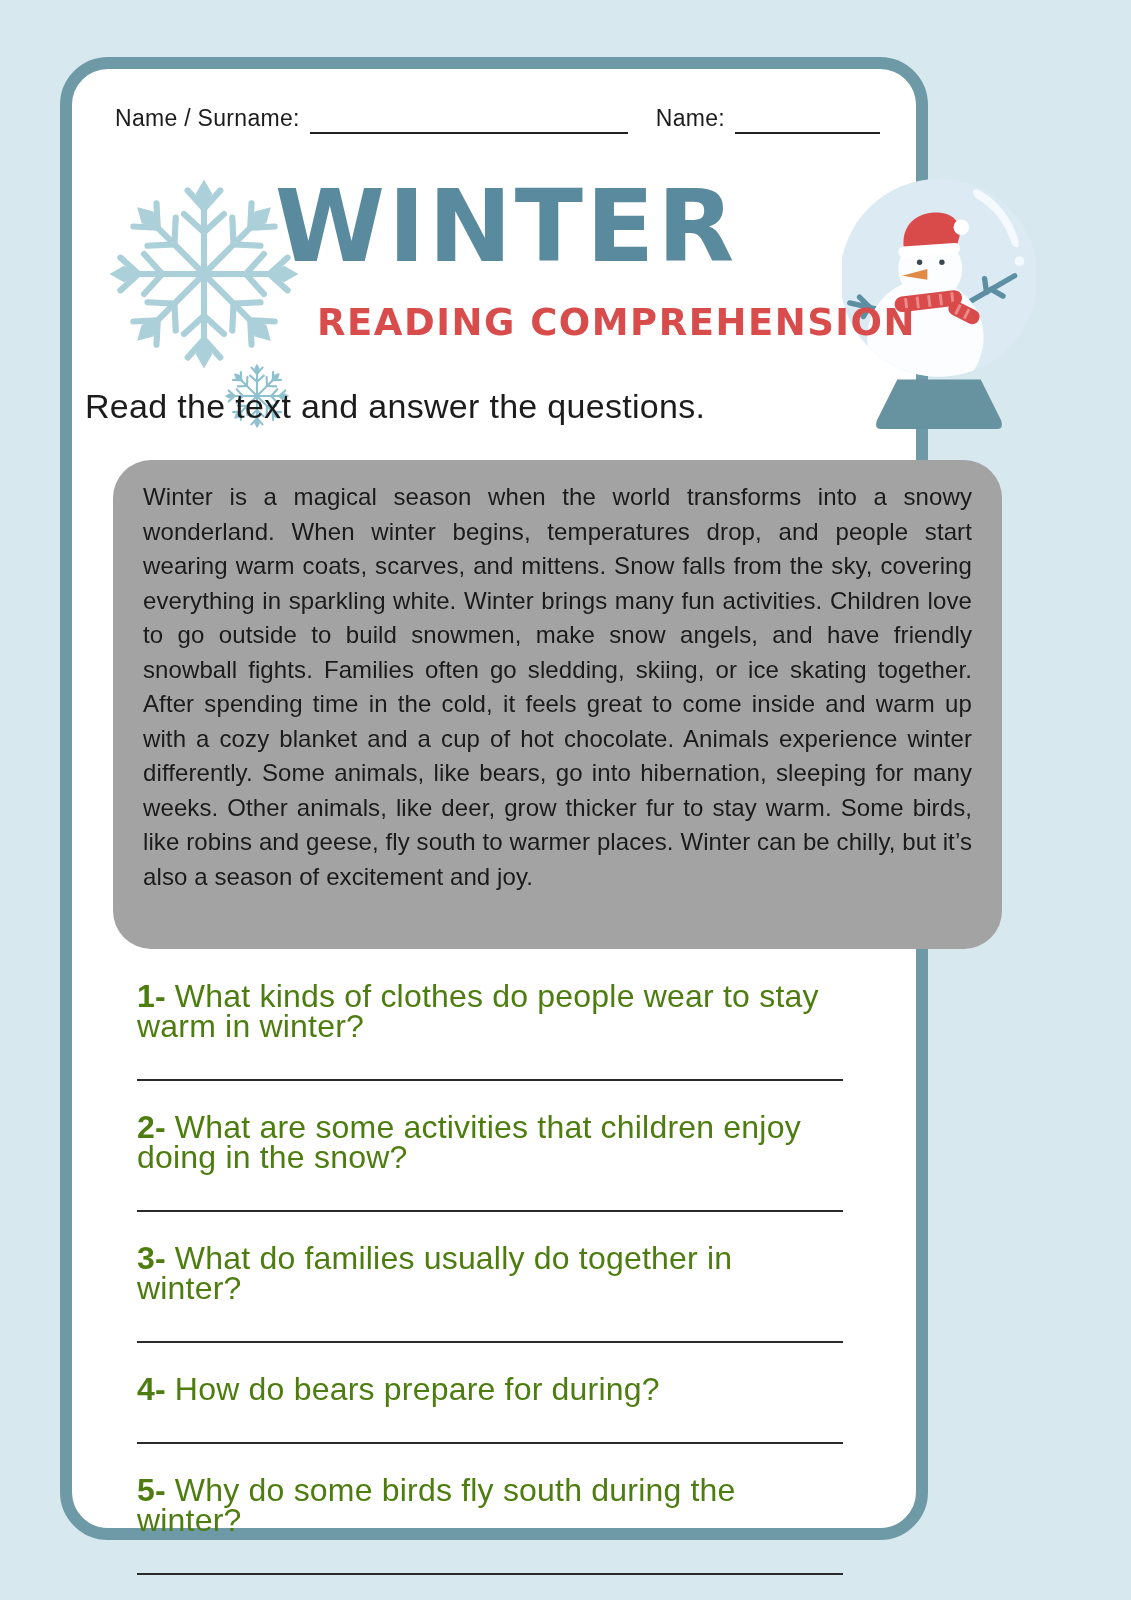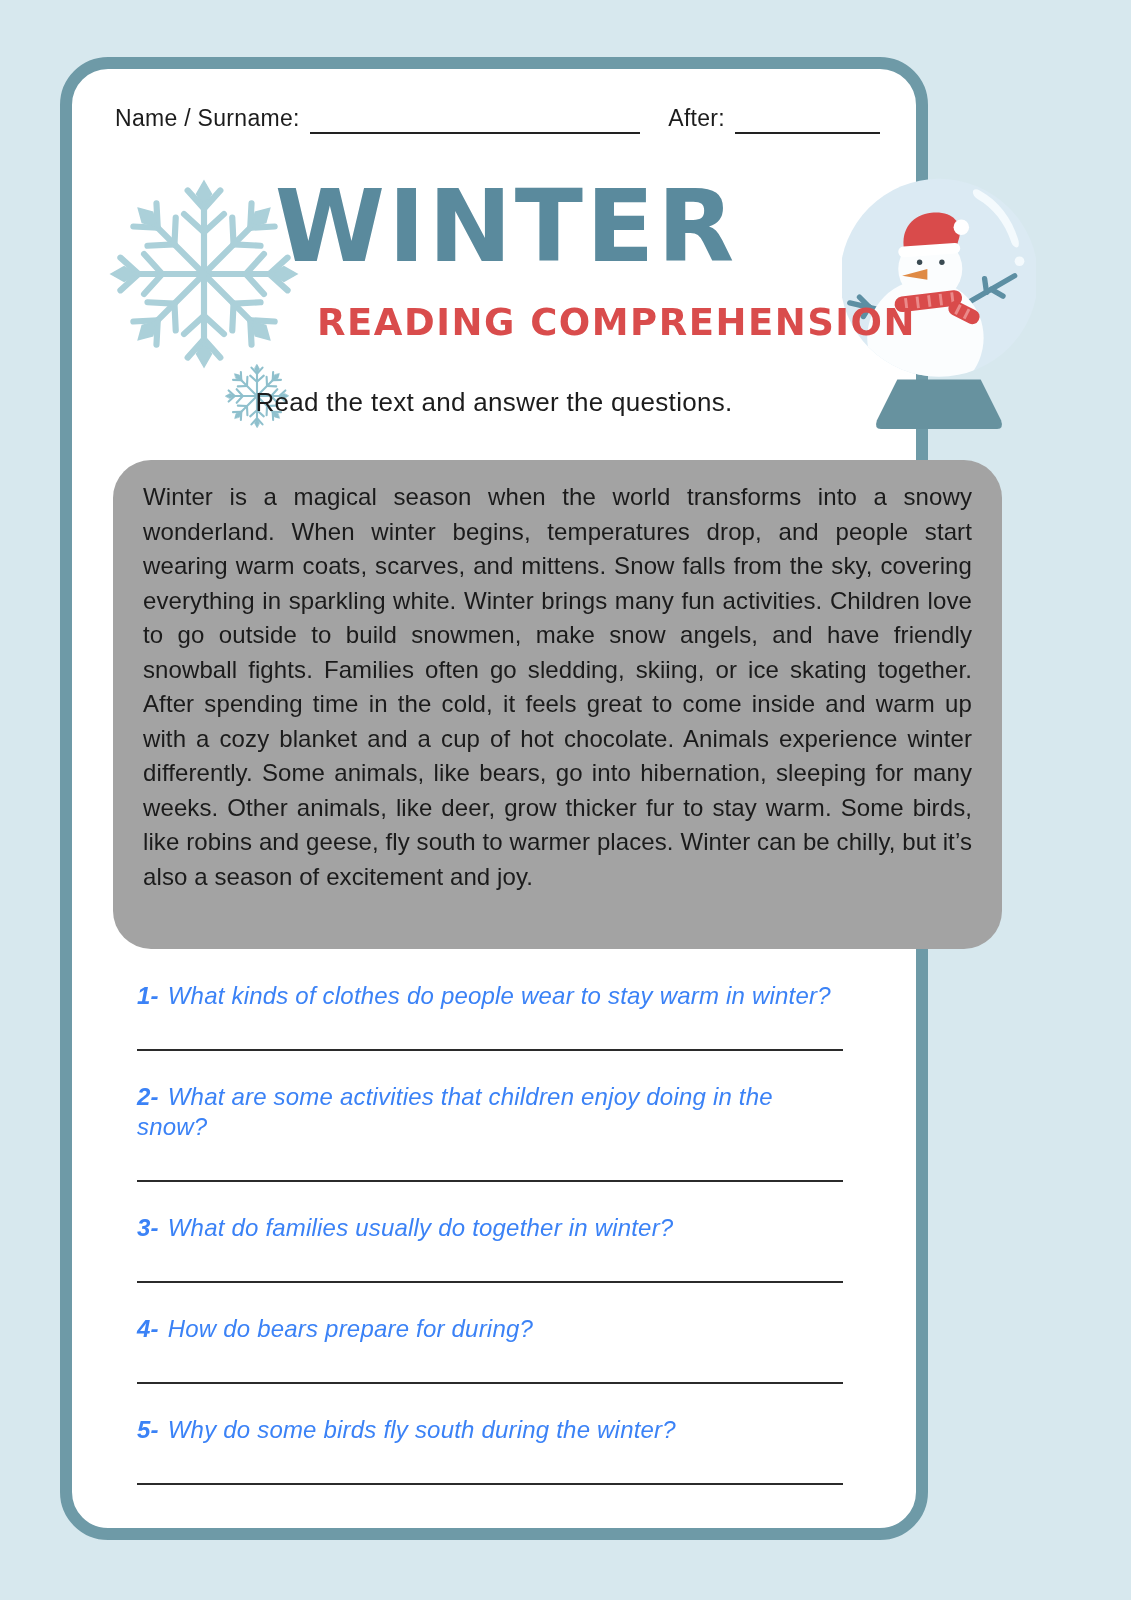--- a/index.html
+++ b/index.html
@@ -69,24 +69,25 @@
     font-weight: 800;
     letter-spacing: 1.5px;
     color: #d94c4c;
     line-height: 1.1;
   }
   .instruction {
     position: absolute;
     top: 318px;
     left: 0;
     width: 100%;
-    text-align: center;
-    font-size: 26px;
+    text-align: left;
+    font-size: 34px;
     color: #1c1c1c;
     letter-spacing: 0.3px;
+    padding-left: 13px;
   }
   .snowflake-large { position: absolute; left: 23px; top: 96px; width: 218px; height: 218px; color: #abd0d9; }
   .snowflake-small { position: absolute; left: 148px; top: 290px; width: 74px; height: 74px; color: #8fc0cd; }
   .snow-globe { position: absolute; left: 770px; top: 99px; width: 194px; height: 266px; }
   
   .passage-box {
     position: absolute;
     left: 41px;
     top: 391px;
     width: 889px;
@@ -104,43 +105,42 @@
   }
   
   .questions {
     position: absolute;
     top: 912px;
     left: 65px;
     right: 73px;
   }
   .q-block { margin-bottom: 31px; }
   .q-text {
-    font-size: 24px;
-    color: #3b82f6;
+    font-size: 32px;
+    color: #4d7c0f;
     line-height: 30px;
     letter-spacing: 0.2px;
     margin-bottom: 38px;
-    font-style: italic;
   }
   .q-num { font-weight: 700; margin-right: 9px; }
   .answer-line {
     border-bottom: 2px solid #2b2b2b;
     height: 2px;
   }
 </style>
 </head>
 <body>
 
 <div class="page">
   <div class="card">
 
     <div class="header-row">
       <span class="header-label">Name / Surname:</span>
       <span class="write-line name-line"></span>
-      <span class="header-label">After:</span>
+      <span class="header-label">Name:</span>
       <span class="write-line date-line"></span>
     </div>
 
     <svg class="snowflake-large" viewBox="0 0 120 120" fill="none">
       <defs>
         <g id="sf-arm" stroke="currentColor" stroke-width="3.4" stroke-linecap="round">
           <line x1="60" y1="60" x2="60" y2="12"></line>
           <path d="M60,24 L51,14"></path>
             <path d="M60,24 L69,14"></path>
           <path d="M60,37 L49,27"></path>

